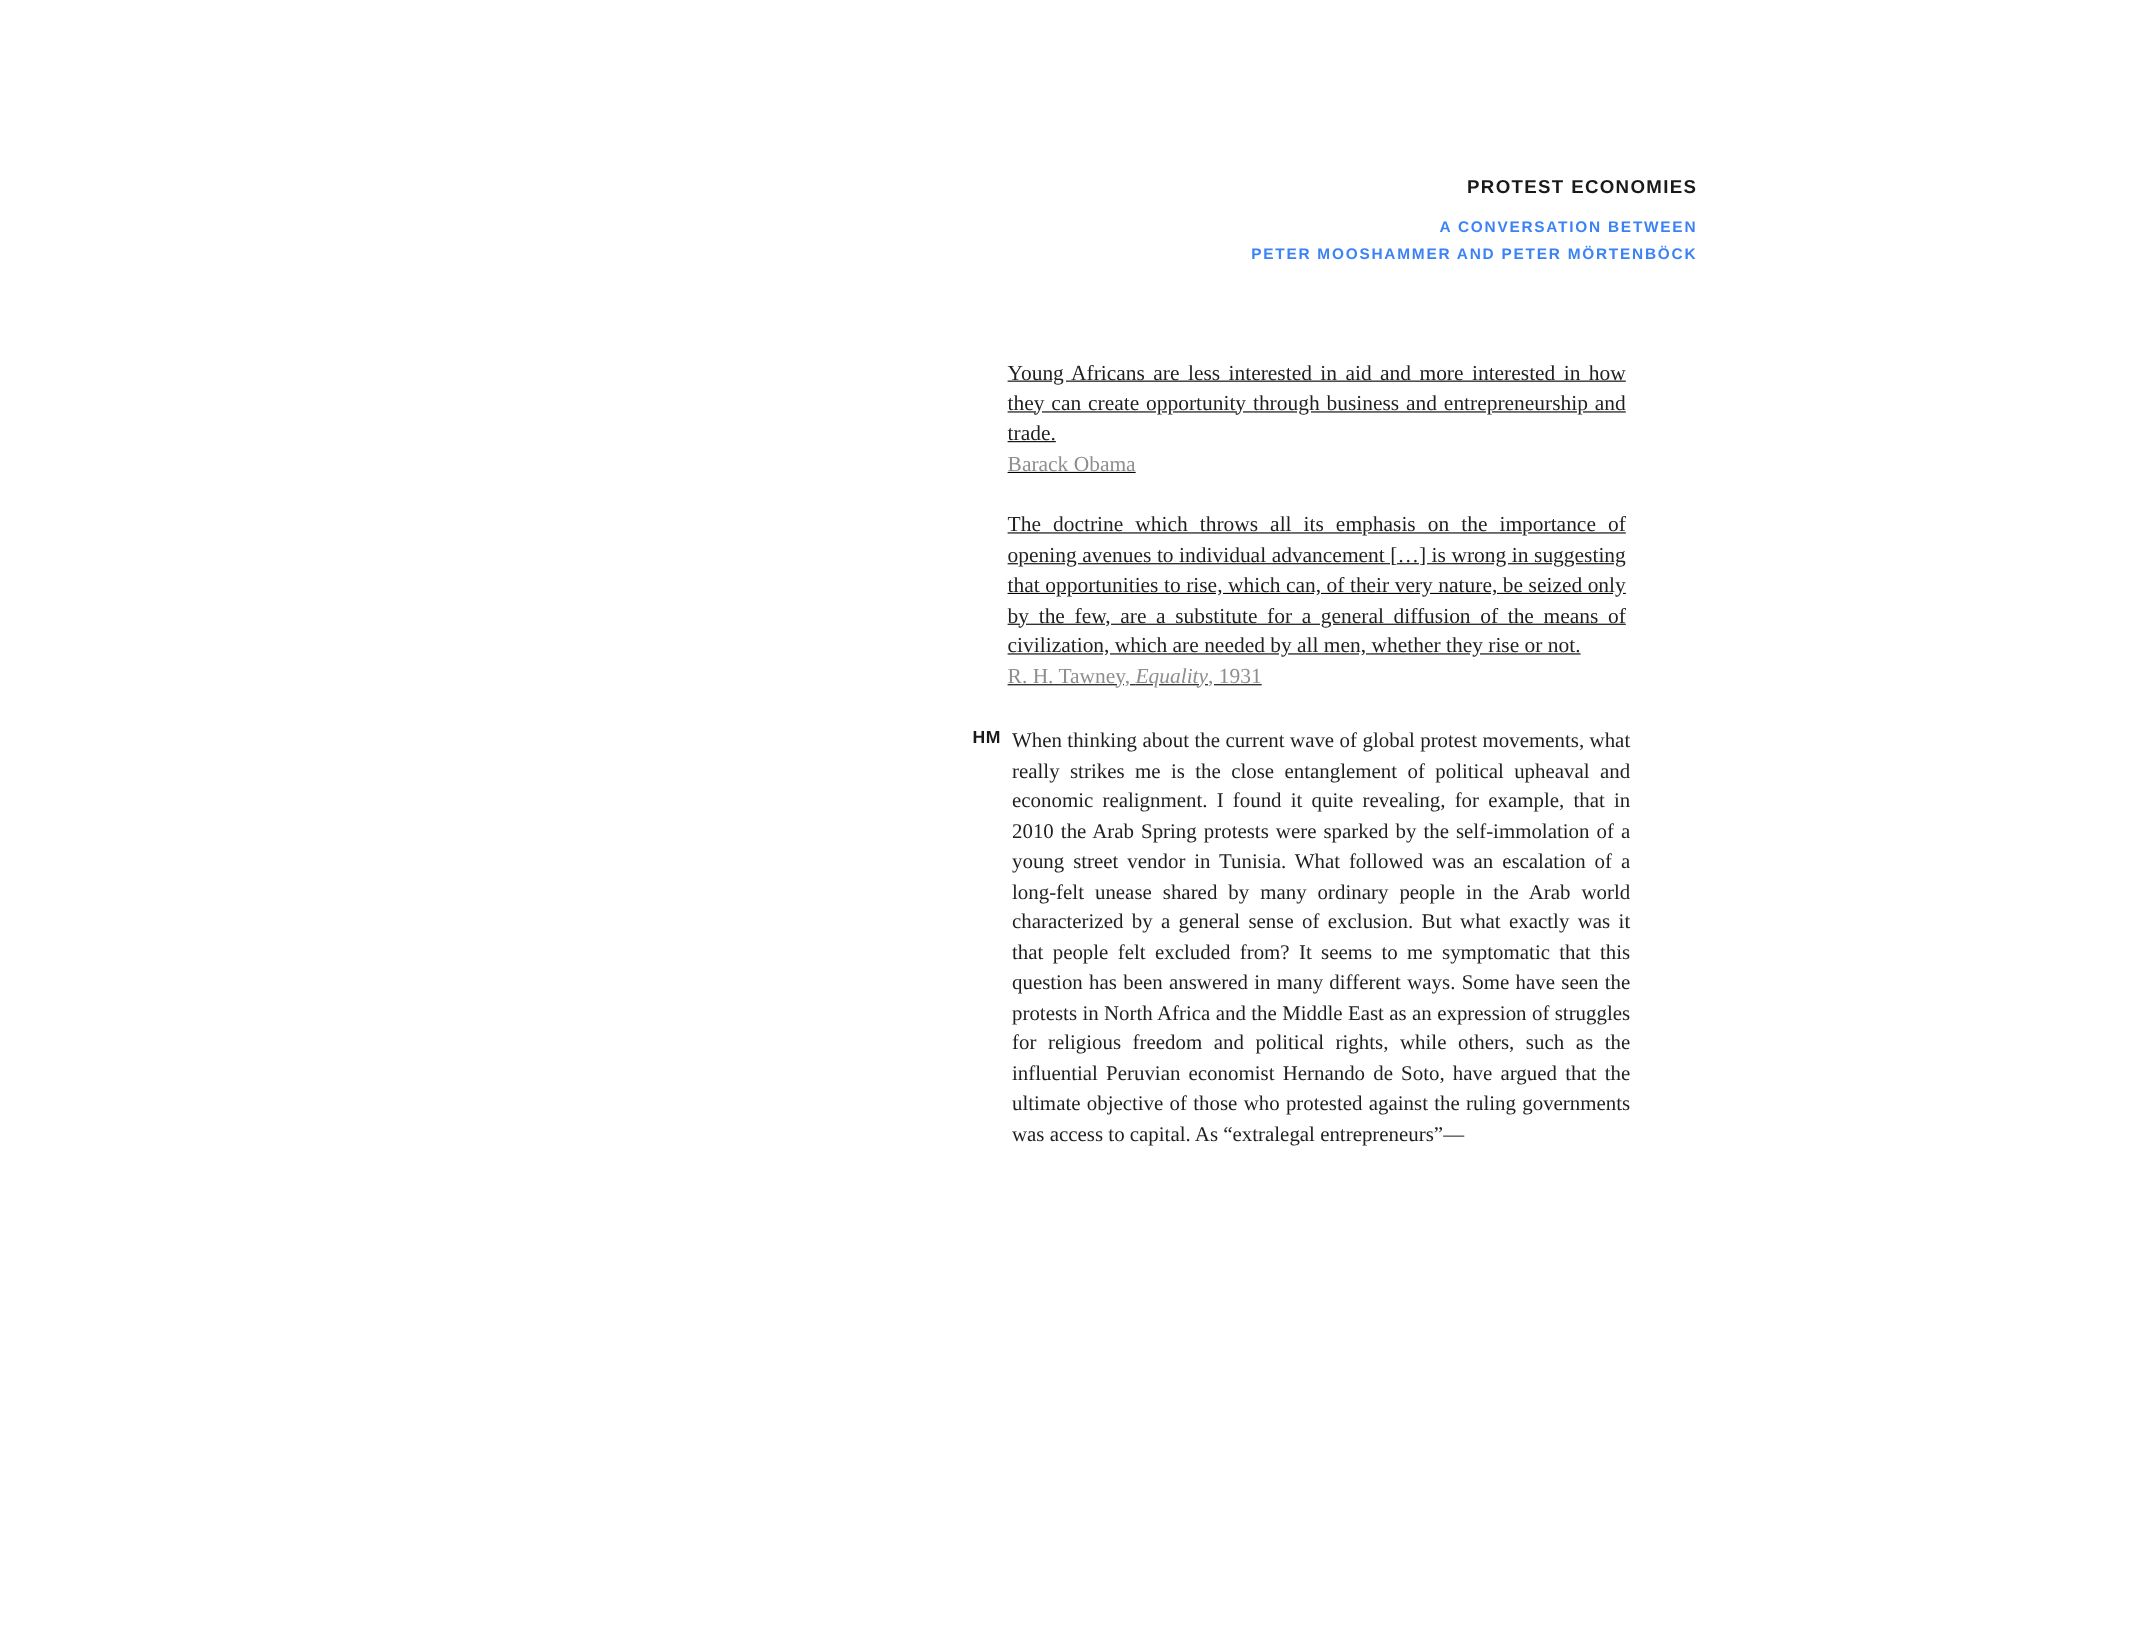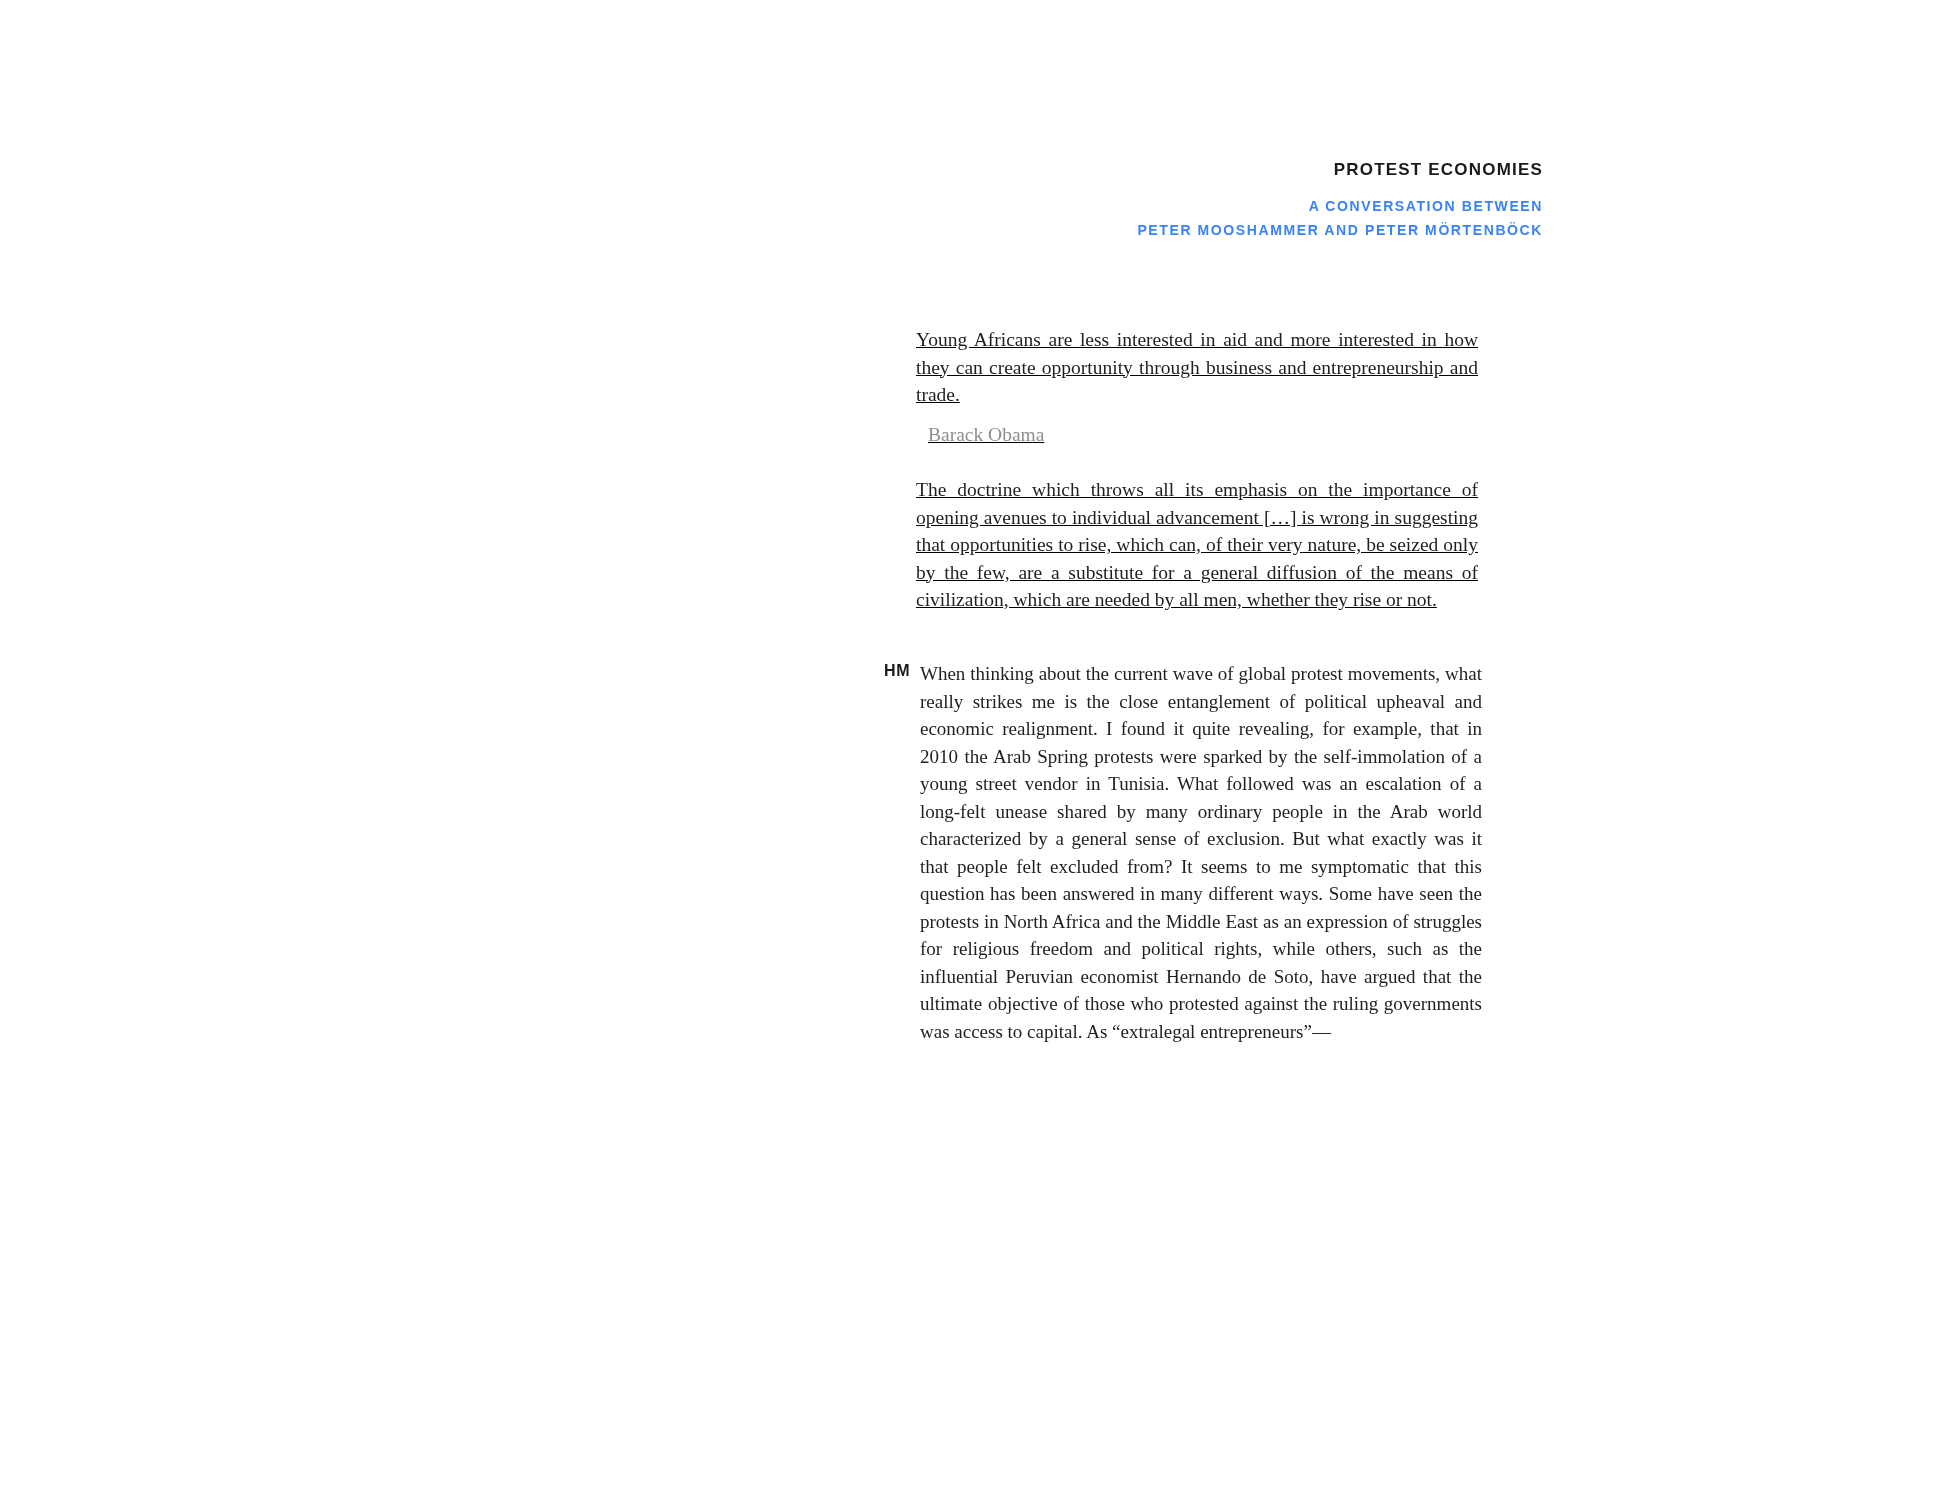--- a/index.html
+++ b/index.html
@@ -54,21 +54,21 @@
     text-decoration: underline;
   }
   .quote {
     margin: 0;
     font-size: 19.5px;
     line-height: 27.5px;
     color: #1f1f1f;
     text-align: justify;
   }
   .attribution {
-    margin: 12px;
+    margin: 0;
     font-size: 19.5px;
     line-height: 27.5px;
     color: #8e8e8e;
     text-align: left;
   }
   .attribution em {
     font-style: italic;
   }
 
   
@@ -105,20 +105,21 @@
     <div class="subtitle">PETER MOOSHAMMER AND PETER MÖRTENBÖCK</div>
   </header>
 
   <section class="epigraphs">
     <div class="epigraph">
       <p class="quote">Young Africans are less interested in aid and more interested in how they can create opportunity through business and entrepreneurship and trade.</p>
       <p class="attribution">Barack Obama</p>
     </div>
     <div class="epigraph">
       <p class="quote">The doctrine which throws all its emphasis on the importance of opening avenues to individual advancement […] is wrong in suggesting that opportunities to rise, which can, of their very nature, be seized only by the few, are a substitute for a general diffusion of the means of civilization, which are needed by all men, whether they rise or not.</p>
+      <p class="attribution"><span>R. H. Tawney, </span><em>Equality</em><span>, 1931</span></p>
     </div>
   </section>
 
   <div class="speaker">HM</div>
 
   <p class="body-paragraph">When thinking about the current wave of global protest movements, what really strikes me is the close entanglement of political upheaval and economic realignment. I found it quite revealing, for example, that in 2010 the Arab Spring protests were sparked by the self-immolation of a young street vendor in Tunisia. What followed was an escalation of a long-felt unease shared by many ordinary people in the Arab world characterized by a general sense of exclusion. But what exactly was it that people felt excluded from? It seems to me symptomatic that this question has been answered in many different ways. Some have seen the protests in North Africa and the Middle East as an expression of struggles for religious freedom and political rights, while others, such as the influential Peruvian economist Hernando de Soto, have argued that the ultimate objective of those who protested against the ruling governments was access to capital. As “extralegal entrepreneurs”—</p>
 
 </div>
 
 </body></html>

